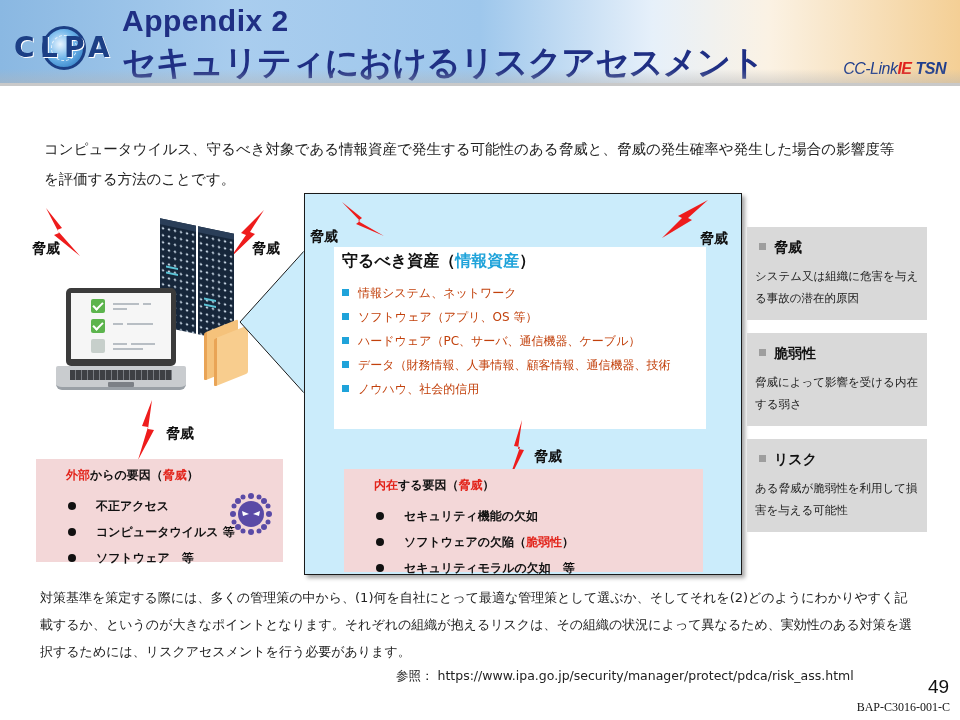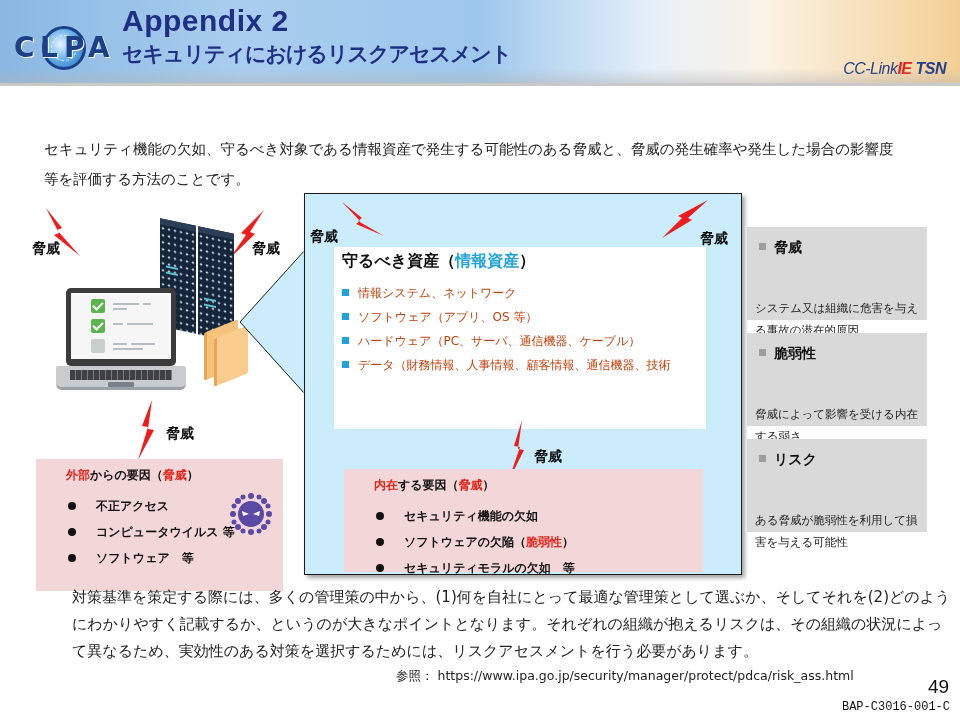--- a/index.html
+++ b/index.html
@@ -32,21 +32,21 @@
   .logo .letter {
     position: absolute; top: 8px; font-family: "DejaVu Sans", sans-serif; font-weight: bold;
     font-size: 28px; color: #1c3f85; line-height: 1; text-shadow: 1px 1px 0 #fff;
   }
   .title1 {
     position: absolute; left: 122px; top: 4px; font-family: "Liberation Sans", sans-serif;
     font-weight: bold; font-size: 30px; color: #1f2f84; letter-spacing: 0.5px;
   }
   .title2 {
     position: absolute; left: 122px; top: 40px; font-family: "DejaVu Sans", sans-serif;
-    font-weight: bold; font-size: 21px; color: #1f2f84; letter-spacing: -1px;
+    font-weight: bold; font-size: 34px; color: #1f2f84; letter-spacing: -1px;
   }
   .brand {
     position: absolute; right: 14px; top: 60px; font-family: "Liberation Sans", sans-serif;
     font-style: italic; font-weight: bold; font-size: 16px; letter-spacing: -0.5px;
   }
   .brand .cc { color: #1f3d8c; font-weight: normal; }
   .brand .ie { color: #e0211c; }
   .brand .tsn { color: #1f3d8c; }
 
   
@@ -152,55 +152,55 @@
   .def {
     position: absolute; left: 747px; width: 180px; height: 93px; background: #d9d9d9;
   }
   .def .term {
     position: absolute; left: 12px; top: 12px; font-weight: bold; font-size: 14px; color: #111;
   }
   .def .term .sq {
     display: inline-block; width: 7px; height: 7px; background: #9e9e9e; margin-right: 8px; vertical-align: 2px;
   }
   .def .desc {
-    position: absolute; left: 8px; top: 38px; width: 170px; font-size: 11.5px; line-height: 22px; color: #222; margin-top: 32px;
+    position: absolute; left: 8px; top: 38px; width: 170px; font-size: 11.5px; line-height: 22px; color: #222;
   }
 
   .conclusion {
-    position: absolute; left: 40px; top: 584px; width: 880px; font-size: 15px; line-height: 27px; color: #222; margin-left: 32px;
+    position: absolute; left: 40px; top: 584px; width: 880px; font-size: 13px; line-height: 27px; color: #222;
   }
   .reference {
     position: absolute; left: 396px; top: 668px; font-size: 12.5px; color: #222;
   }
   .page-num {
     position: absolute; left: 928px; top: 676px; font-family: "Liberation Sans", sans-serif; font-size: 19px; color: #111;
   }
   .doc-code {
-    position: absolute; right: 10px; top: 700px; font-family: Liberation Mono, monospace; font-size: 12px; color: #111;
+    position: absolute; right: 10px; top: 700px; font-family: Liberation Serif, serif; font-size: 12px; color: #111;
   }
 </style>
 </head>
 <body>
 
 <div class="header">
   <div class="logo">
     <div class="ring"></div>
     <span class="letter" style="left:0;">C</span>
     <span class="letter" style="left:26px;">L</span>
     <span class="letter" style="left:50px;">P</span>
     <span class="letter" style="left:74px;">A</span>
   </div>
   <div class="title1">Appendix 2</div>
   <div class="title2">セキュリティにおけるリスクアセスメント</div>
   <div class="brand">
     <span class="cc">CC-Link</span><span class="ie">IE</span><span class="tsn"> TSN</span>
   </div>
 </div>
 
-<div class="intro">セキュリティ機能の欠如、守るべき対象である情報資産で発生する可能性のある脅威と、脅威の発生確率や発生した場合の影響度等を評価する方法のことです。</div>
+<div class="intro">コンピュータウイルス、守るべき対象である情報資産で発生する可能性のある脅威と、脅威の発生確率や発生した場合の影響度等を評価する方法のことです。</div>
 
 <svg class="bolt" style="left:40px; top:208px;" width="42" height="50" viewBox="0 0 42 50">
   <polygon points="6,0 22,20 17,22 40,48 14,27 19,25" fill="#ee1c1c"></polygon>
 </svg>
 <div class="threat" style="left:32px; top:240px;">脅威</div>
 
 <svg class="bolt" style="left:228px; top:210px;" width="40" height="50" viewBox="0 0 40 50">
   <polygon points="36,0 22,22 27,24 2,48 18,25 13,23" fill="#ee1c1c"></polygon>
 </svg>
 <div class="threat" style="left:252px; top:240px;">脅威</div>
@@ -245,21 +245,21 @@
 <svg class="bolt" style="left:136px; top:400px;" width="22" height="60" viewBox="0 0 22 60">
   <polygon points="16,0 6,26 12,27 2,60 18,30 12,29" fill="#ee1c1c"></polygon>
 </svg>
 <div class="threat" style="left:166px; top:425px;">脅威</div>
 
 <svg style="position:absolute; left:238px; top:250px;" width="70" height="150" viewBox="0 0 70 150">
   <polygon points="67,0 2,72 67,144" fill="#cbecfb" stroke="#1a1a1a" stroke-width="1"></polygon>
   <line x1="67" y1="1" x2="67" y2="143" stroke="#cbecfb" stroke-width="3"></line>
 </svg>
 
-<div class="factor" style="left:36px; top:459px; width:247px; height:132px;">
+<div class="factor" style="left:36px; top:459px; width:247px; height:103px;">
   <div class="head">
     <span class="red">外部</span><span>からの要因（</span><span class="red">脅威</span><span>）</span>
   </div>
   <ul>
     <li>不正アクセス</li>
     <li>コンピュータウイルス 等</li>
     <li>ソフトウェア　等</li>
   </ul>
 </div>
 <svg class="virus" viewBox="0 0 42 42">
@@ -300,20 +300,21 @@
 
 <div class="asset-box">
   <div class="asset-title">
     <span>守るべき資産（</span><span class="accent">情報資産</span><span>）</span>
   </div>
   <ul class="asset-list">
     <li>情報システム、ネットワーク</li>
     <li>ソフトウェア（アプリ、OS 等）</li>
     <li>ハードウェア（PC、サーバ、通信機器、ケーブル）</li>
     <li>データ（財務情報、人事情報、顧客情報、通信機器、技術</li>
+    <li>ノウハウ、社会的信用</li>
   </ul>
 </div>
 
 <svg class="bolt" style="left:506px; top:420px;" width="22" height="62" viewBox="0 0 22 62">
   <polygon points="16,0 8,26 14,27 2,62 18,30 12,29" fill="#ee1c1c"></polygon>
 </svg>
 <div class="threat" style="left:534px; top:448px;">脅威</div>
 
 <div class="factor" style="left:344px; top:469px; width:359px; height:103px;">
   <div class="head">

